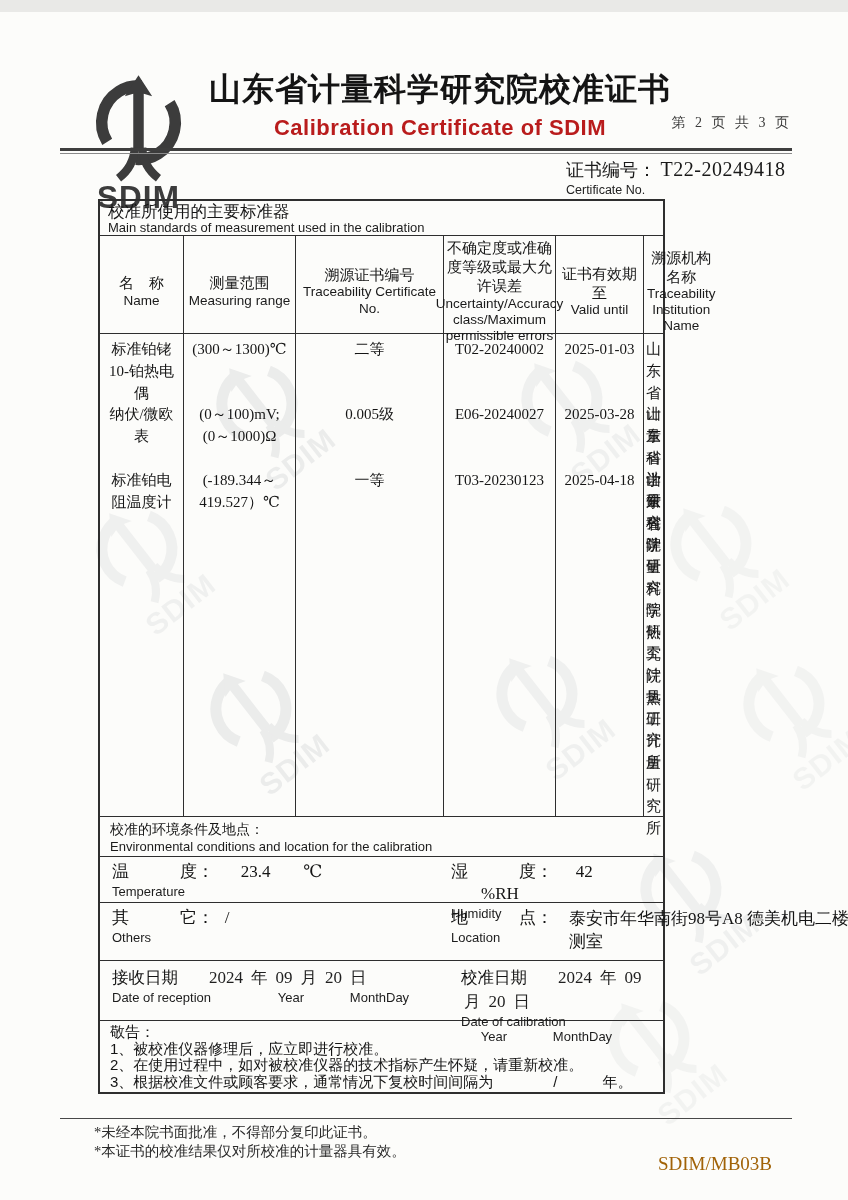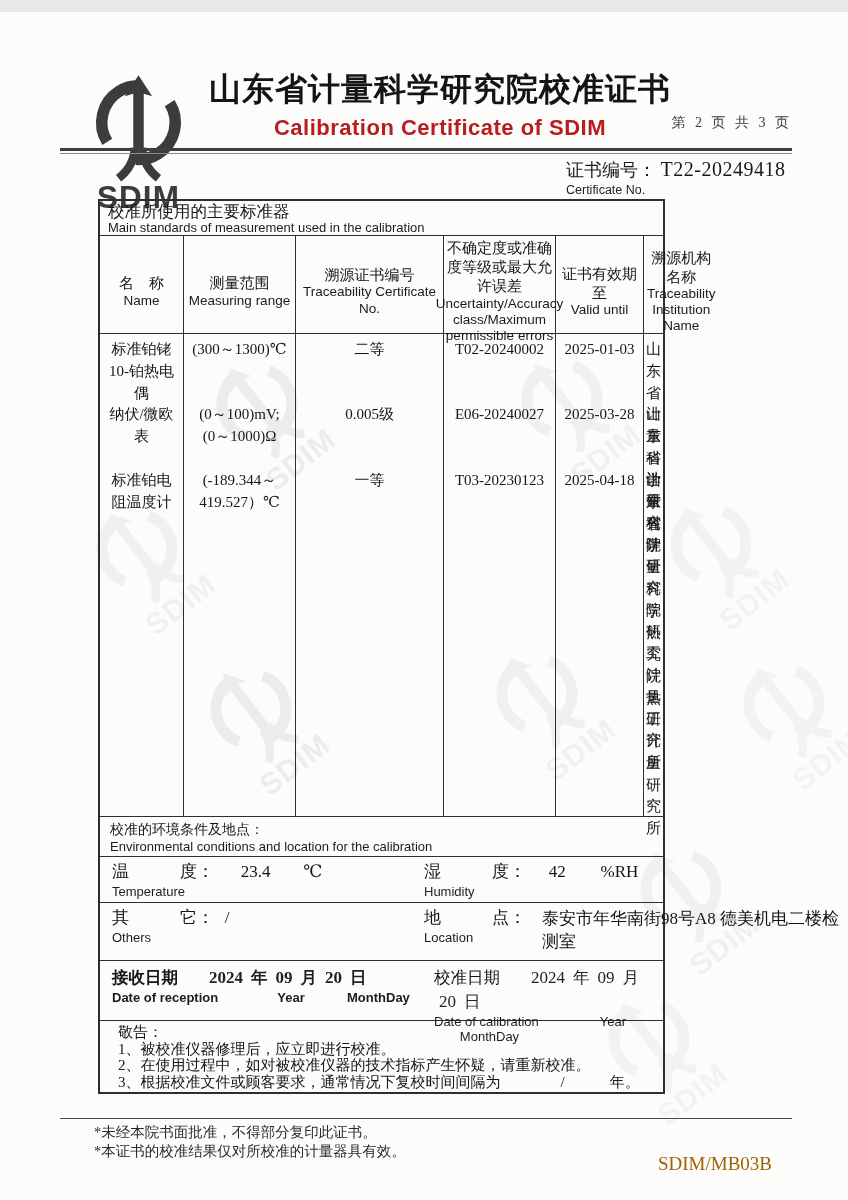--- a/index.html
+++ b/index.html
@@ -38,46 +38,46 @@
         height:483px;box-sizing:border-box;border-bottom:1.5px solid #2e2e2e;}
   .dcol{position:relative;border-right:1.5px solid #2e2e2e;}
   .dcol:last-child{border-right:none;}
   .dcell{position:absolute;left:1px;right:1px;text-align:center;
          font-family:"Liberation Serif","DejaVu Serif",serif;font-size:15px;line-height:1.45;
          color:#151515;white-space:pre-line;}
   .rt1{top:5px}.rt2{top:70px}.rt3{top:136px}
 
   .env-head{height:40px;box-sizing:border-box;border-bottom:1.5px solid #2e2e2e;padding:2px 10px 0;}
   .env-head .sec-head-cn{font-size:14px;line-height:21px;}
-  .kv-row{display:flex;box-sizing:border-box;border-bottom:1.5px solid #2e2e2e;padding:4px 0 0 12px;}
+  .kv-row{display:flex;box-sizing:border-box;border-bottom:1.5px solid #2e2e2e;padding:4px 0 0 12px;gap:27px;}
   .h46{height:46px}.h58{height:58px}.h60{height:60px}
   .kv-left{width:312px;flex:none;display:flex;}
   .kv-right{flex:1;display:flex;}
   .kv-labels{width:118px;flex:none;}
   .kv-cn{font-size:17px;line-height:22px;color:#141414;}
   .kv-en{font-size:13px;line-height:15px;color:#1c1c1c;margin-top:1px;}
   .kv-val{font-family:"Liberation Serif","DejaVu Serif",serif;font-size:17px;line-height:22px;color:#141414;}
   .t-val{margin-left:22px}.t-unit{margin-left:28px}
   .h-val{margin-left:18px}.h-unit{margin-left:30px}
   .o-val{margin-left:6px}
   .loc-val{display:inline-block;width:302px;line-height:23px;vertical-align:top;}
 
   .date-grp{display:flex;flex-direction:column;}
-  .dg-left{width:322px;flex:none;font-weight:bold;}
+  .dg-left{width:322px;flex:none;}
   .dlbl{font-size:16.5px;margin-right:26px;color:#141414;}
   .dnum{font-family:"Liberation Serif","DejaVu Serif",serif;font-size:17px;margin:0 5px;}
   .dunit{font-family:"Liberation Serif","DejaVu Serif",serif;font-size:16.5px;margin:0 3px;}
   .dline1{line-height:24px;}
   .dline2{line-height:15px;font-size:13px;color:#1c1c1c;}
   .den-a{display:inline-block;width:146px;}
   .den-b{display:inline-block;width:66px;text-align:center;}
   .den-c{display:inline-block;width:62px;text-align:right;}
   .den-d{display:inline-block;}
 
-  .notice{padding:3px 18px 0;box-sizing:border-box;height:71px;font-family:Liberation Serif, serif;}
+  .notice{padding:3px 10px 0;box-sizing:border-box;height:71px;}
   .notice-line{font-size:15px;line-height:16.5px;color:#151515;}
 
   
   .footer-rule{position:absolute;left:60px;right:56px;top:1106px;border-top:1.5px solid #484848;}
   .foot-notes{position:absolute;left:94px;top:1111px;font-family:"Liberation Serif","DejaVu Serif",serif;
               font-size:14.5px;line-height:19px;color:#2a2a2a;}
   .form-no{position:absolute;right:76px;top:1141px;font-family:"Liberation Serif","DejaVu Serif",serif;
            font-size:19px;color:#a16207;}
   .smudge{position:absolute;left:102px;top:1191px;width:460px;height:5px;opacity:.4;
           background:repeating-linear-gradient(90deg,rgba(70,70,75,.5) 0 16px,rgba(0,0,0,0) 16px 26px);

